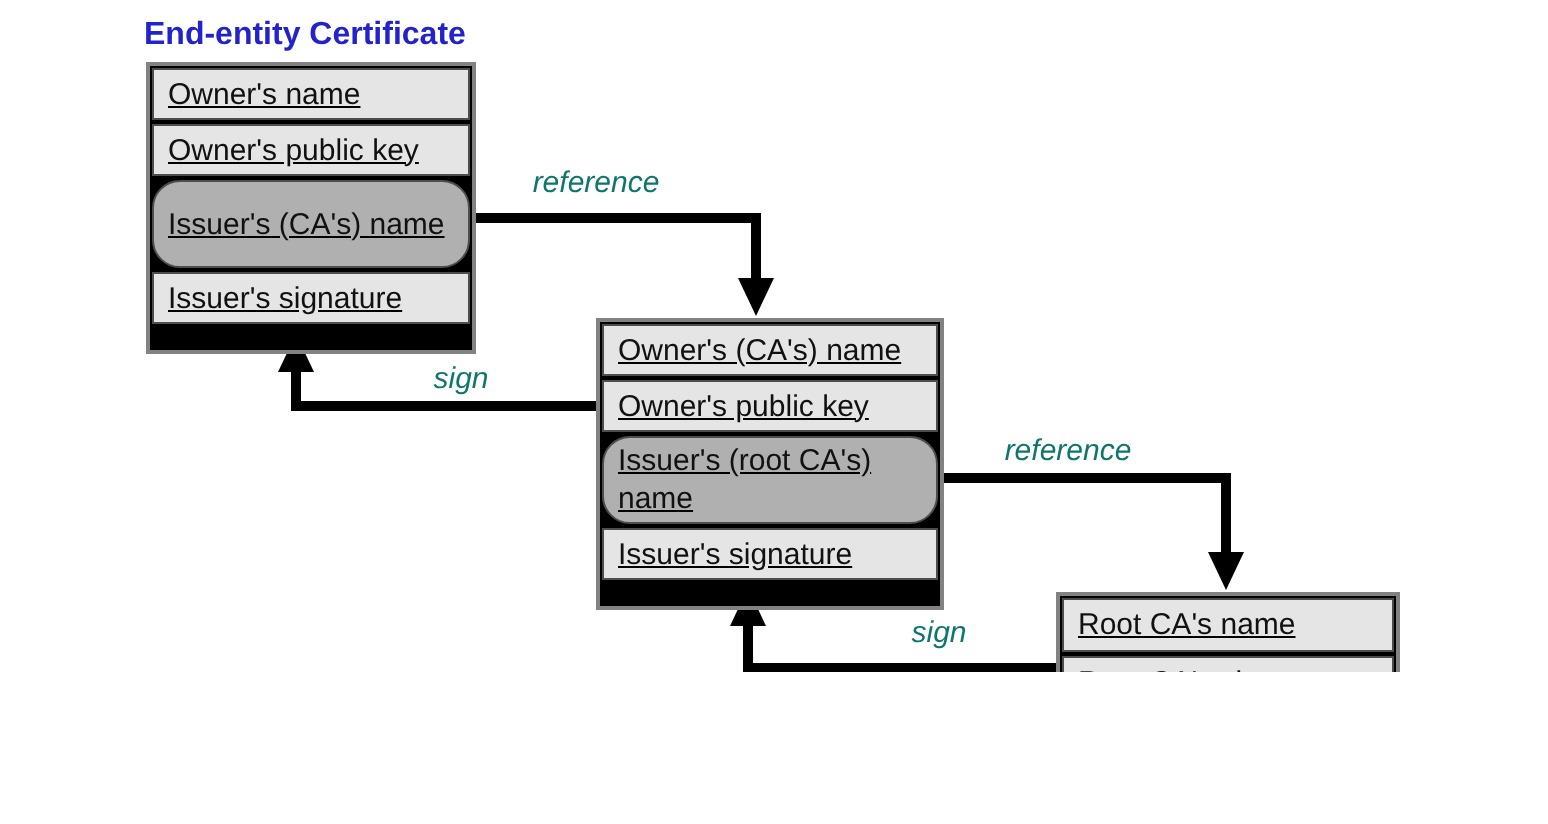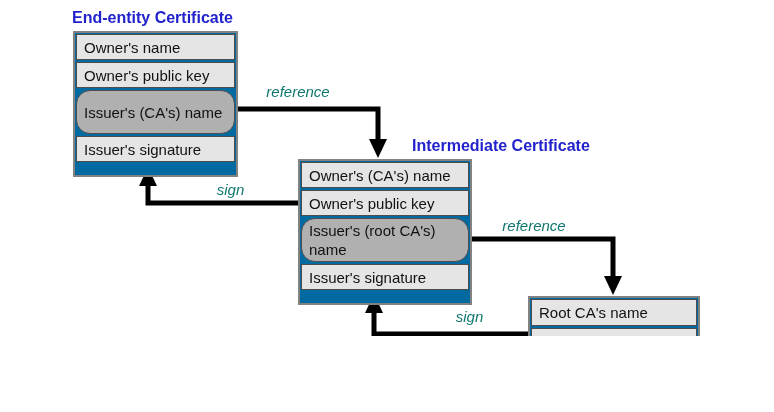--- a/index.html
+++ b/index.html
@@ -19,22 +19,23 @@
     position: absolute;
     font-size: 16px;
     font-weight: bold;
     color: #2323cd;
     white-space: nowrap;
   }
   .cert {
     position: absolute;
     box-sizing: border-box;
     border: 2px solid #828282;
-    background: #0369a1;
+    background: #000000;
     padding: 1px;
+    text-decoration: underline;
   }
   .cert .row {
     box-sizing: border-box;
     border: 1px solid #4d4d4d;
     background: #e5e5e5;
     height: 26px;
     margin-bottom: 2px;
     display: flex;
     align-items: center;
     padding: 0 7px;
@@ -108,21 +109,20 @@
 
   <div class="cert-title" style="left:72px; top:9px;">End-entity Certificate</div>
 
   <div class="cert" style="left:73px; top:31px; width:165px;">
     <div class="row">Owner's name</div>
     <div class="row">Owner's public key</div>
     <div class="row tall dark">Issuer's (CA's) name</div>
     <div class="row">Issuer's signature</div>
   </div>
 
-  <div class="cert-title" style="left:412px; top:137px;">Intermediate Certificate</div>
 
   <div class="cert" style="left:298px; top:159px; width:174px;">
     <div class="row">Owner's (CA's) name</div>
     <div class="row">Owner's public key</div>
     <div class="row tall dark">Issuer's (root CA's) name</div>
     <div class="row">Issuer's signature</div>
   </div>
 
   <div class="cert root-cert" style="left:528px; top:296px; width:172px;">
     <div class="row">Root CA's name</div>

